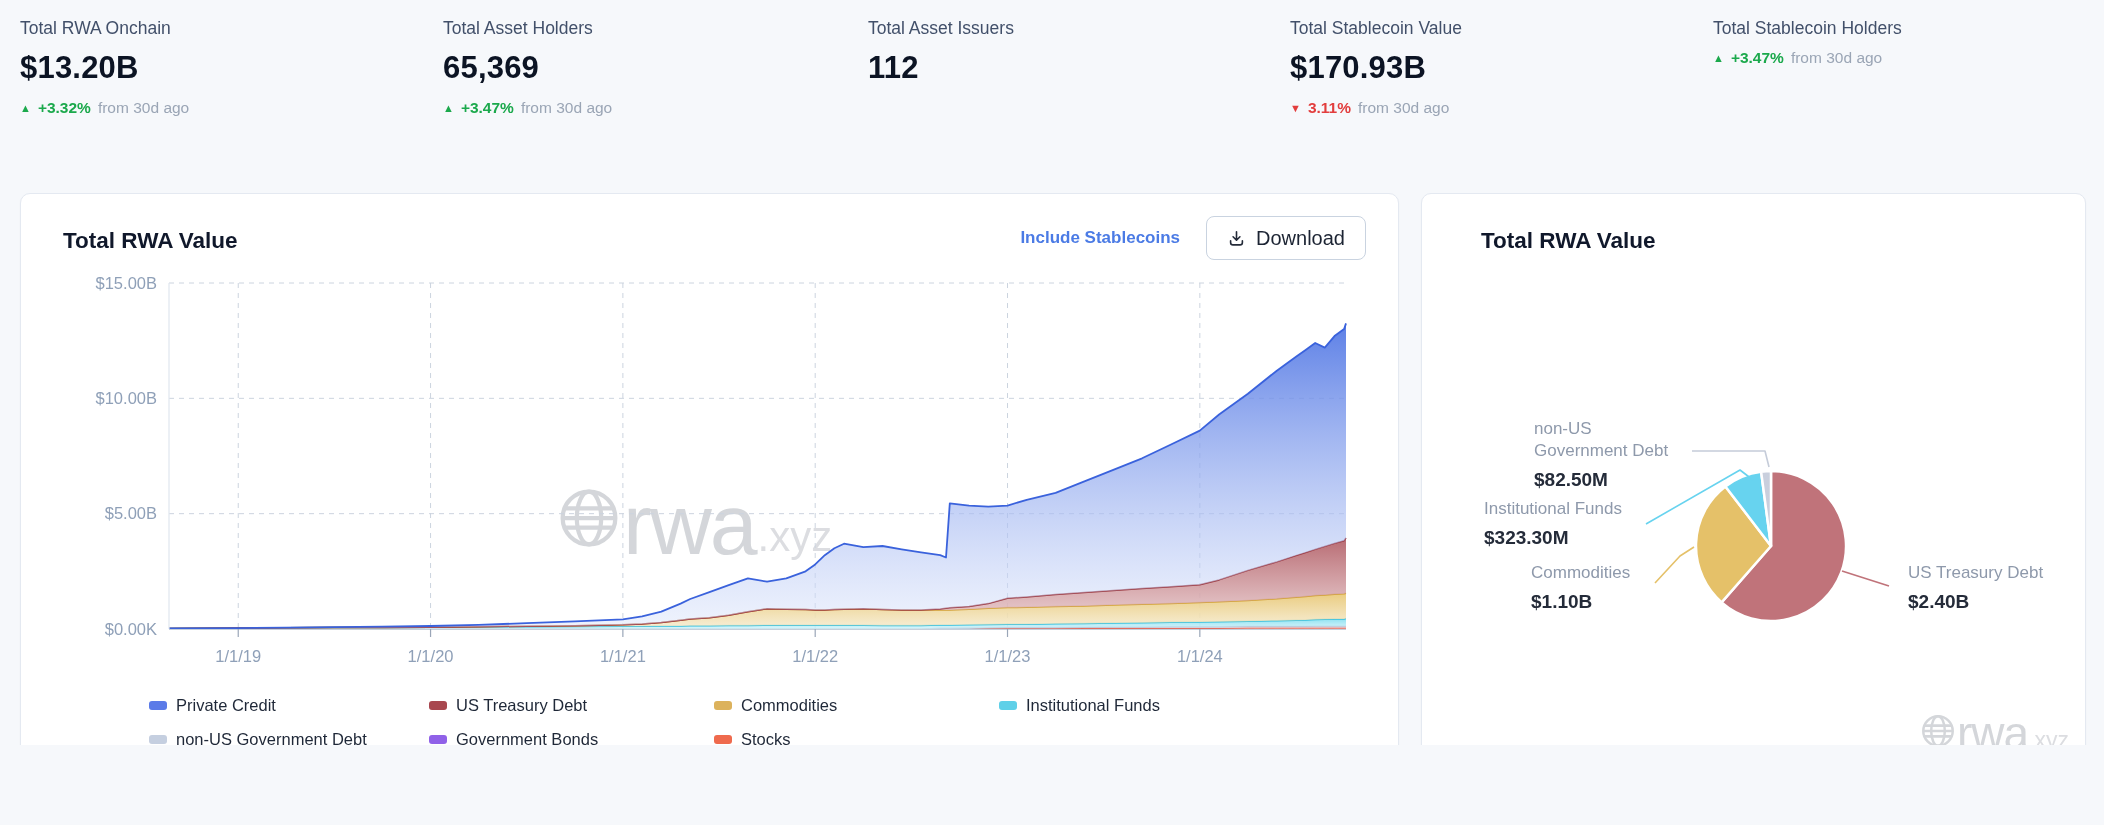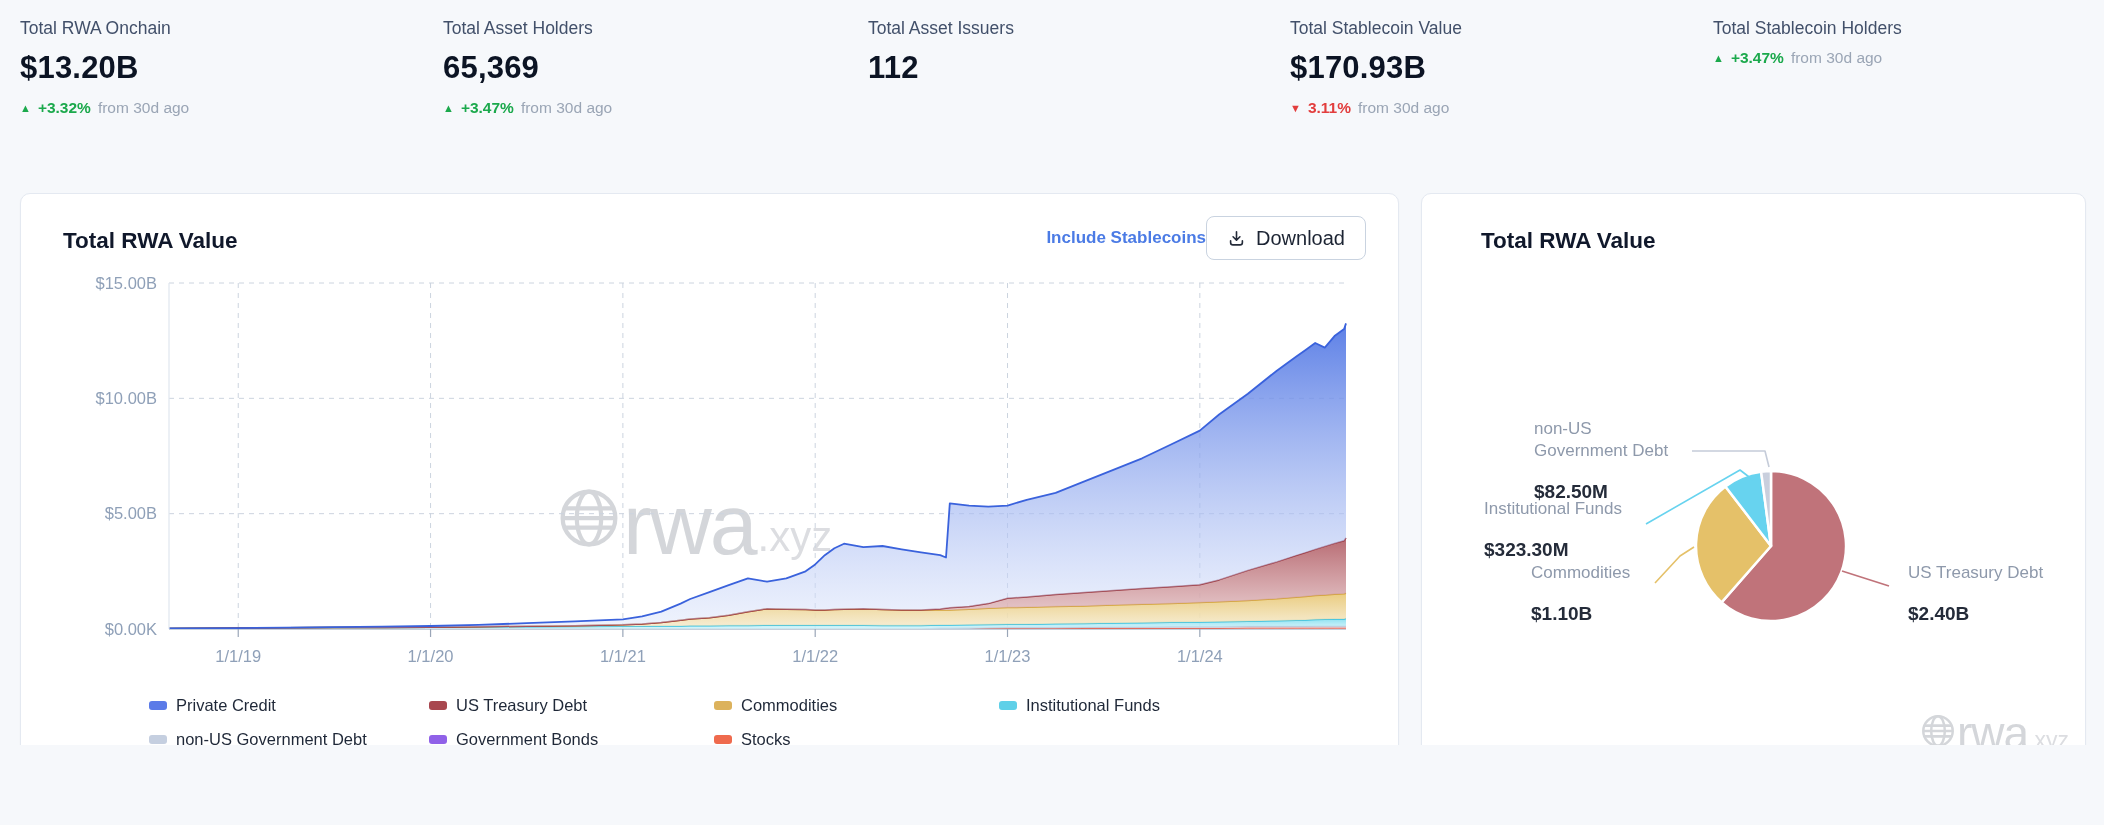--- a/index.html
+++ b/index.html
@@ -18,21 +18,21 @@
 
   
   .card{position:absolute;top:193px;background:#ffffff;border:1px solid #e4e9f1;border-radius:10px;
         box-shadow:0 1px 2px rgba(16,24,40,.04);}
   .card-left{left:20px;width:1377px;height:625px;}
   .card-right{left:1421px;width:663px;height:625px;}
   .card h2{position:absolute;margin:12px;font-size:22.5px;font-weight:700;color:#10182b;}
   .card-left h2{left:30px;top:22px;}
   .card-right h2{left:47px;top:22px;}
 
-  .header-actions{position:absolute;top:22px;right:32px;display:flex;align-items:center;z-index:3;}
+  .header-actions{position:absolute;top:22px;right:32px;display:flex;align-items:center;gap:26px;z-index:3;}
   .include-link{font-size:17px;font-weight:600;color:#4b7be5;text-decoration:none;cursor:pointer;}
   .download-btn{display:flex;align-items:center;gap:10px;background:#fff;border:1px solid #c9d3e0;border-radius:8px;
                 height:44px;padding:0 20px;font-size:20px;font-family:"Liberation Sans",sans-serif;
                 color:#1c2433;cursor:pointer;}
   .download-btn svg{display:block;}
 
   #area-svg{position:absolute;left:0;top:0;z-index:1;}
   #pie-svg{position:absolute;left:0;top:0;z-index:1;}
 
   
@@ -48,21 +48,21 @@
   .as-of{position:absolute;right:17px;top:572px;font-size:16px;color:#b7bec9;}
 
   
   .legend{position:absolute;left:128px;top:502px;width:1200px;height:70px;z-index:2;}
   .legend-item{position:absolute;display:flex;align-items:center;gap:9px;font-size:16.5px;color:#1f2838;cursor:pointer;}
   .swatch{width:18px;height:9px;border-radius:3px;display:inline-block;}
 
   
   .pie-block{position:absolute;z-index:2;}
   .pie-name{font-size:17px;color:#8e99ab;line-height:22px;}
-  .pie-value{font-size:19px;font-weight:600;color:#242b39;line-height:24px;margin-top:18px;}
+  .pie-value{font-size:19px;font-weight:600;color:#242b39;line-height:24px;margin-top:6px;}
 </style>
 </head>
 <body>
 
 <div class="stage">
 
   <section>
 
     <div class="stat" style="left:20px">
       <div class="stat-label">Total RWA Onchain</div>

